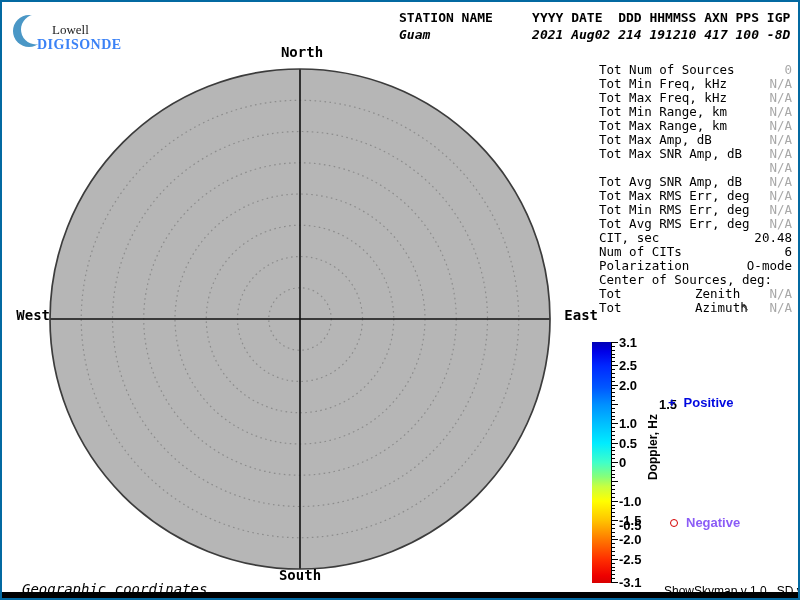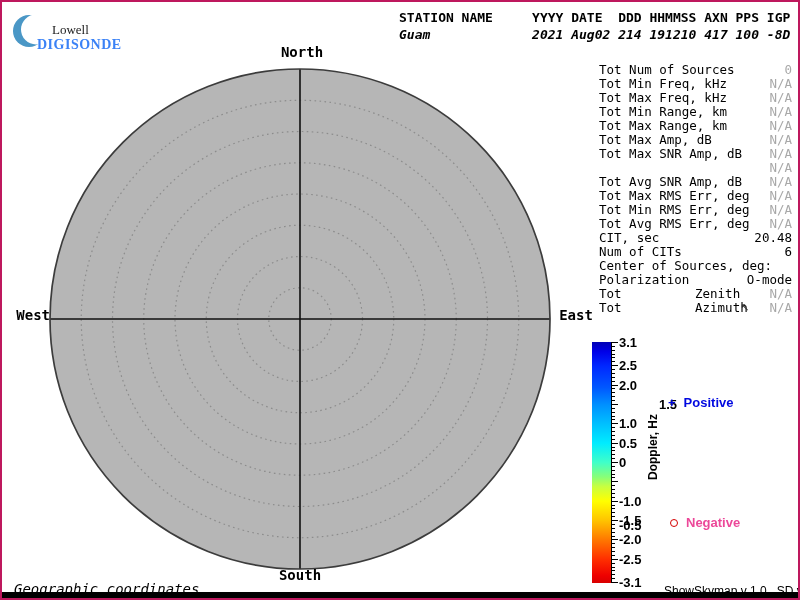--- a/index.html
+++ b/index.html
@@ -1,17 +1,17 @@
 <!DOCTYPE html>
 <html><head>
 <meta charset="utf-8">
 <style>
   html,body{margin:0;padding:0;background:#e8e8e8;}
   .page{position:relative;width:800px;height:600px;background:#ffffff;
-        border:2px solid #be185d;box-sizing:border-box;overflow:hidden;
+        border:2px solid #0369a1;box-sizing:border-box;overflow:hidden;
         font-family:"DejaVu Sans Mono",monospace;}
   .plot-svg{position:absolute;left:0;top:0;width:800px;height:600px;}
 
   
   .logo{position:absolute;left:8px;top:8px;width:130px;height:42px;}
   .logo svg{position:absolute;left:0;top:0;}
   .lowell{position:absolute;left:42px;top:12px;font-family:"Liberation Serif",serif;
           font-size:13px;color:#1a1a1a;}
   .digisonde{position:absolute;left:27px;top:27px;font-family:"Liberation Serif",serif;
           font-size:14px;font-weight:bold;letter-spacing:.5px;color:#3b82f6;}
@@ -20,21 +20,21 @@
   .hdr{position:absolute;left:397px;margin:0;font:bold 13px/17px "DejaVu Sans Mono",monospace;
        color:#000;white-space:pre;}
   .hdr.l1{top:7px;}
   .hdr.l2{top:24px;font-style:italic;}
 
   
   .compass{position:absolute;font:bold 14px "DejaVu Sans Mono",monospace;color:#000;}
   .c-north{left:268px;top:42px;width:64px;text-align:center;}
   .c-south{left:266px;top:565px;width:64px;text-align:center;}
   .c-west{left:8px;top:305px;width:40px;text-align:right;}
-  .c-east{left:552px;top:305px;width:44px;text-align:center;}
+  .c-east{left:552px;top:305px;width:44px;text-align:right;}
 
   
   .stats{position:absolute;left:597px;top:61px;width:193px;
          font:12.5px/14px "DejaVu Sans Mono",monospace;color:#000;}
   .srow{position:relative;display:flex;height:14px;white-space:pre;}
   .srow .val{margin-left:auto;}
   .srow .val.dim{color:#a8a8a8;}
   .srow .mid{position:absolute;left:96px;top:0;}
   .srow .cursor{position:absolute;left:141px;top:0px;font-size:11px;color:#333;
                 font-family:"DejaVu Sans",sans-serif;}
@@ -43,28 +43,28 @@
   .cbar{position:absolute;left:590px;top:340px;width:19px;height:241px;}
   .cb-spine{position:absolute;left:609px;top:340px;width:1px;height:241px;background:#000;}
   .cb-tick{position:absolute;height:1px;background:#000;}
   .cb-lab{position:absolute;left:617px;height:15px;font:bold 13px/15px "Liberation Sans",sans-serif;color:#000;}
   .cb-title{position:absolute;left:644px;top:412px;writing-mode:vertical-rl;
             transform:rotate(180deg);font:bold 12px "Liberation Sans",sans-serif;color:#000;}
 
   .marker{position:absolute;display:flex;align-items:center;gap:8px;
           font:bold 13px "Liberation Sans",sans-serif;}
   .m-pos{left:666px;top:393px;color:#0008e0;}
-  .m-neg{left:668px;top:513px;color:#ec4899;}
+  .m-neg{left:668px;top:513px;color:#8b5cf6;}
   .ring{display:inline-block;width:6px;height:6px;border:1.6px solid #d40000;
         border-radius:50%;}
 
   
   .foot{position:absolute;top:579px;font:italic 14px "DejaVu Sans Mono",monospace;
         color:#000;white-space:pre;}
-  .f-left{left:12px;}
+  .f-left{left:20px;}
   .f-center{left:422px;}
   .f-right{left:662px;top:582px;font:12px "Liberation Sans",sans-serif;font-style:normal;}
   .bottombar{position:absolute;left:0;right:0;bottom:0;height:6px;background:#000;}
 </style>
 </head>
 <body>
 
 <div class="page">
 
   <svg class="plot-svg" viewBox="0 0 800 600">
@@ -108,22 +108,22 @@
       <div class="srow"><span>Tot Max Range, km</span><span class="val dim">N/A</span></div>
       <div class="srow"><span>Tot Max Amp, dB</span><span class="val dim">N/A</span></div>
       <div class="srow"><span>Tot Max SNR Amp, dB</span><span class="val dim">N/A</span></div>
       <div class="srow"><span class="val dim">N/A</span></div>
       <div class="srow"><span>Tot Avg SNR Amp, dB</span><span class="val dim">N/A</span></div>
       <div class="srow"><span>Tot Max RMS Err, deg</span><span class="val dim">N/A</span></div>
       <div class="srow"><span>Tot Min RMS Err, deg</span><span class="val dim">N/A</span></div>
       <div class="srow"><span>Tot Avg RMS Err, deg</span><span class="val dim">N/A</span></div>
       <div class="srow"><span>CIT, sec</span><span class="val">20.48</span></div>
       <div class="srow"><span>Num of CITs</span><span class="val">6</span></div>
+      <div class="srow"><span>Polarization</span><span class="val">O-mode</span></div>
       <div class="srow"><span>Center of Sources, deg:</span><span class="val"></span></div>
-      <div class="srow"><span>Polarization</span><span class="val">O-mode</span></div>
       <div class="srow"><span>Tot</span><span class="mid">Zenith</span><span class="val dim">N/A</span></div>
       <div class="srow"><span>Tot</span><span class="mid">Azimuth</span><span class="cursor">↖</span><span class="val dim">N/A</span></div>
     </div>
 
   <div class="cbar" id="cbar" style="background: linear-gradient(rgb(0, 0, 180) 0%, rgb(0, 0, 232) 4%, rgb(0, 40, 255) 10%, rgb(0, 88, 255) 19%, rgb(0, 144, 255) 26%, rgb(0, 192, 255) 34%, rgb(0, 236, 255) 42%, rgb(64, 255, 200) 50%, rgb(136, 255, 120) 56%, rgb(200, 255, 64) 60%, rgb(255, 255, 0) 66%, rgb(255, 196, 0) 74%, rgb(255, 120, 0) 82%, rgb(255, 48, 0) 90%, rgb(238, 0, 0) 97%, rgb(216, 0, 0) 100%);"></div>
   <div class="cb-spine"></div>
   <div id="cb-ticks">
       <div class="cb-tick" style="top: 340px; left: 609px; width: 7px;"></div>
       <div class="cb-lab" style="top: 333px;">3.1</div>
       <div class="cb-tick" style="top: 343.871px; left: 609px; width: 4px;"></div>

